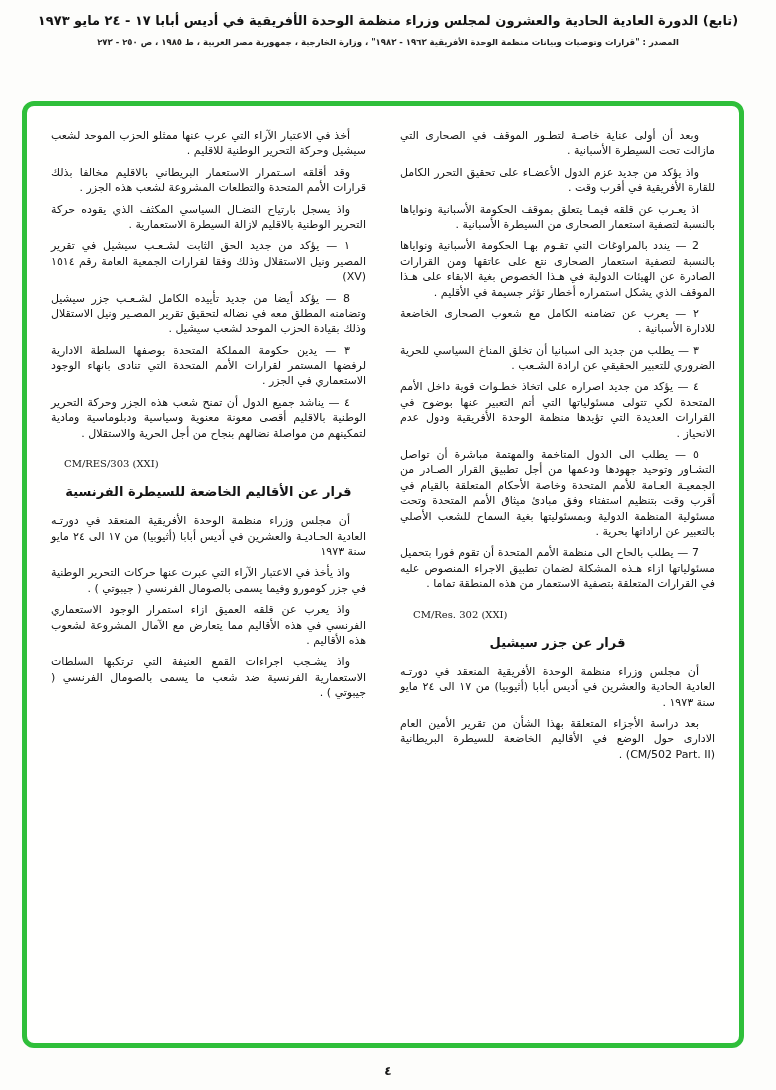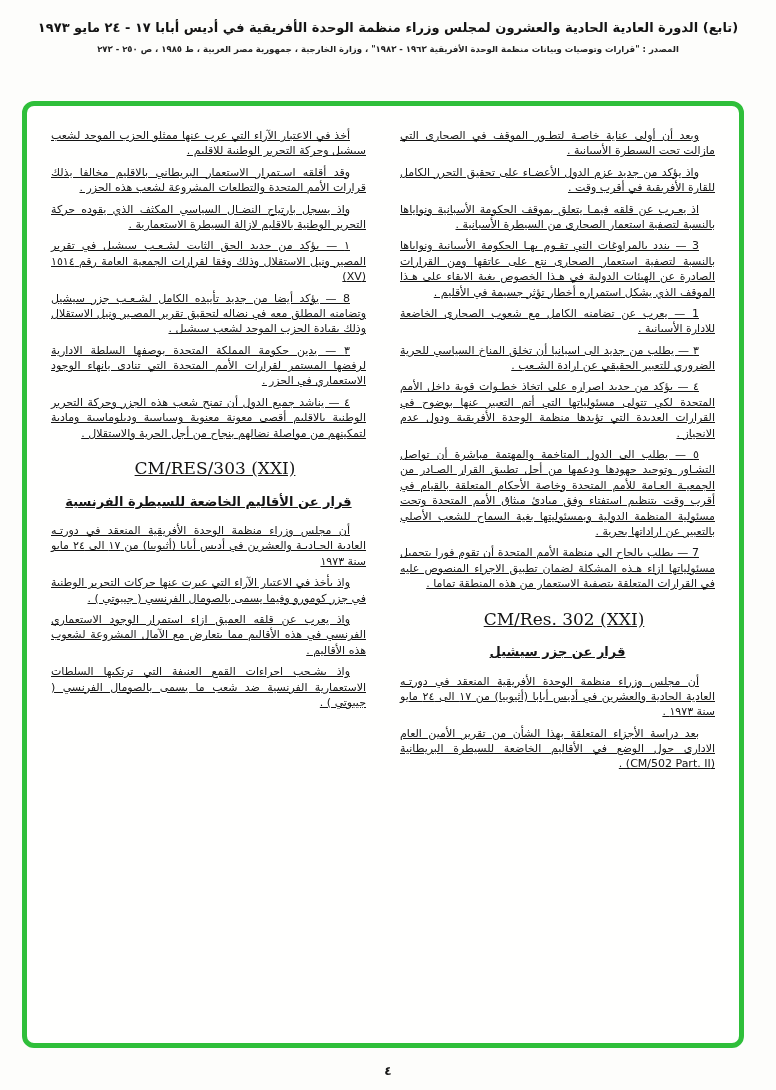--- a/index.html
+++ b/index.html
@@ -4,21 +4,21 @@
 <style>
   * { margin:0; padding:0; box-sizing:border-box; }
   html,body { width:776px; height:1090px; }
   body {
     background:#fdfdfb;
     font-family:"DejaVu Sans", sans-serif;
     color:#141414;
     position:relative;
     overflow:hidden;
   }
-  .page-header { padding-top:20px; text-align:center; direction:rtl; }
+  .page-header { padding-top:13px; text-align:center; direction:rtl; }
   .page-header .title { font-size:13px; font-weight:bold; letter-spacing:0.2px; }
   .page-header .source { font-size:8.5px; font-weight:bold; margin-top:9px; padding:0 36px; color:#222; }
   .content-frame {
     position:absolute;
     left:22px; right:32px; top:101px; bottom:42px;
     border:5px solid #2fbf3a;
     border-radius:12px;
     background:#fffffe;
     padding:22px 24px 8px 24px;
     overflow:hidden;
@@ -28,28 +28,27 @@
     display:flex;
     gap:34px;
     height:100%;
   }
   .col {
     flex:1 1 0;
     min-width:0;
     text-align:justify;
     font-size:11px;
     line-height:1.4;
-    text-decoration:underline;
   }
   .col p { margin-bottom:6px; text-indent:16px; }
   .res-code {
     direction:ltr;
-    text-align:center;
+    text-align:left;
     font-family:"DejaVu Serif", serif;
-    font-size:17px;
+    font-size:10px;
     margin:16px 0 12px 13px;
     text-indent:0;
   }
   .section-heading {
     text-align:center;
     font-size:13px;
     font-weight:bold;
     margin:4px 0 12px 0;
   }
   .page-number {
@@ -68,22 +67,22 @@
   <div class="source">المصدر : "قرارات وتوصيات وبيانات منظمة الوحدة الأفريقية ١٩٦٣ - ١٩٨٣" ، وزارة الخارجية ، جمهورية مصر العربية ، ط ١٩٨٥ ، ص ٢٥٠ - ٢٧٣</div>
 </div>
 
 <div class="content-frame" style="border-color: rgb(47, 191, 58);">
   <div class="columns">
 
     <section class="col">
       <p>وبعد أن أولى عناية خاصـة لتطـور الموقف في الصحارى التي مازالت تحت السيطرة الأسبانية .</p>
       <p>واذ يؤكد من جديد عزم الدول الأعضـاء على تحقيق التحرر الكامل للقارة الأفريقية في أقرب وقت .</p>
       <p>اذ يعـرب عن قلقه فيمـا يتعلق بموقف الحكومة الأسبانية ونواياها بالنسبة لتصفية استعمار الصحارى من السيطرة الأسبانية .</p>
-      <p>3 — يندد بالمراوغات التي تقـوم بهـا الحكومة الأسبانية ونواياها بالنسبة لتصفية استعمار الصحارى نتع على عاتقها ومن القرارات الصادرة عن الهيئات الدولية في هـذا الخصوص بغية الابقاء على هـذا الموقف الذي يشكل استمراره أخطار تؤثر جسيمة في الأقليم .</p>
-      <p>1 — يعرب عن تضامنه الكامل مع شعوب الصحارى الخاضعة للادارة الأسبانية .</p>
+      <p>2 — يندد بالمراوغات التي تقـوم بهـا الحكومة الأسبانية ونواياها بالنسبة لتصفية استعمار الصحارى نتع على عاتقها ومن القرارات الصادرة عن الهيئات الدولية في هـذا الخصوص بغية الابقاء على هـذا الموقف الذي يشكل استمراره أخطار تؤثر جسيمة في الأقليم .</p>
+      <p>٢ — يعرب عن تضامنه الكامل مع شعوب الصحارى الخاضعة للادارة الأسبانية .</p>
       <p>٣ — يطلب من جديد الى اسبانيا أن تخلق المناخ السياسي للحرية الضروري للتعبير الحقيقي عن ارادة الشـعب .</p>
       <p>٤ — يؤكد من جديد اصراره على اتخاذ خطـوات قوية داخل الأمم المتحدة لكي تتولى مسئولياتها التي أتم التعبير عنها بوضوح في القرارات العديدة التي تؤيدها منظمة الوحدة الأفريقية ودول عدم الانحياز .</p>
       <p>٥ — يطلب الى الدول المتاخمة والمهتمة مباشرة أن تواصل التشـاور وتوحيد جهودها ودعمها من أجل تطبيق القرار الصـادر من الجمعيـة العـامة للأمم المتحدة وخاصة الأحكام المتعلقة بالقيام في أقرب وقت بتنظيم استفتاء وفق مبادئ ميثاق الأمم المتحدة وتحت مسئولية المنظمة الدولية وبمسئوليتها بغية السماح للشعب الأصلي بالتعبير عن اراداتها بحرية .</p>
       <p>7 — يطلب بالحاح الى منظمة الأمم المتحدة أن تقوم فورا بتحميل مسئولياتها ازاء هـذه المشكلة لضمان تطبيق الاجراء المنصوص عليه في القرارات المتعلقة بتصفية الاستعمار من هذه المنطقة تماما .</p>
       <div class="res-code">CM/Res. 302 (XXI)</div>
       <h2 class="section-heading">قرار عن جزر سيشيل</h2>
       <p>أن مجلس وزراء منظمة الوحدة الأفريقية المنعقد في دورتـه العادية الحادية والعشرين في أديس أبابا (أثيوبيا) من ١٧ الى ٢٤ مايو سنة ١٩٧٣ .</p>
       <p>بعد دراسة الأجزاء المتعلقة بهذا الشأن من تقرير الأمين العام الادارى حول الوضع في الأقاليم الخاضعة للسيطرة البريطانية (CM/502 Part. II) .</p>
     </section>
 

